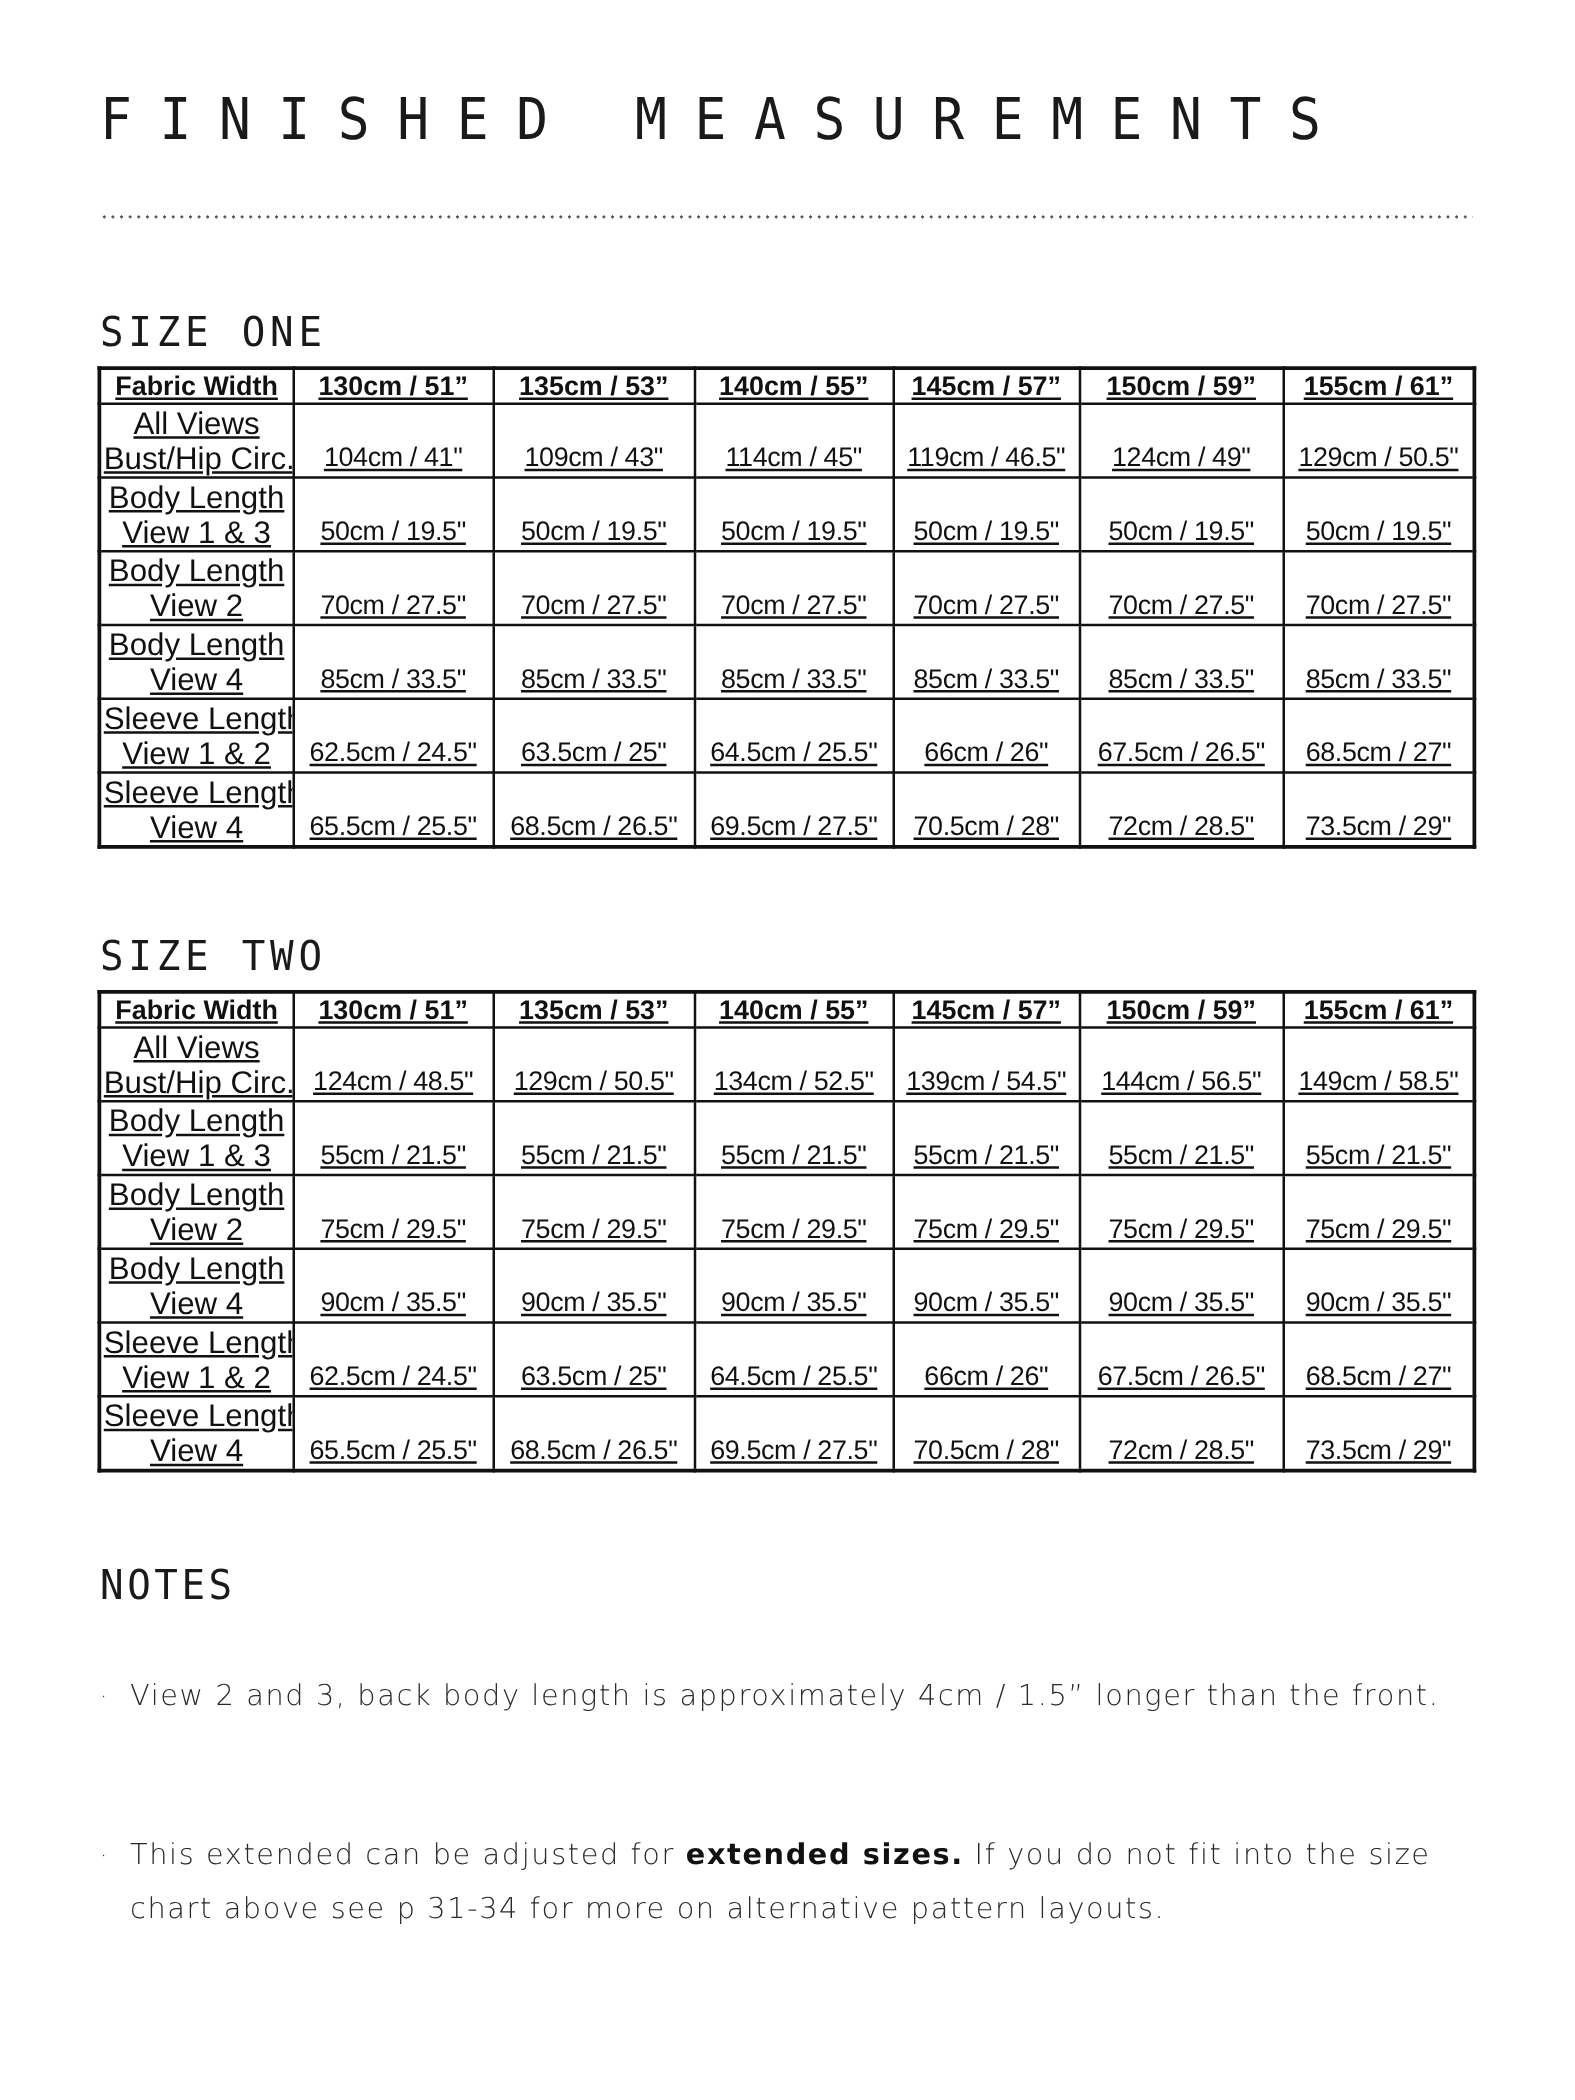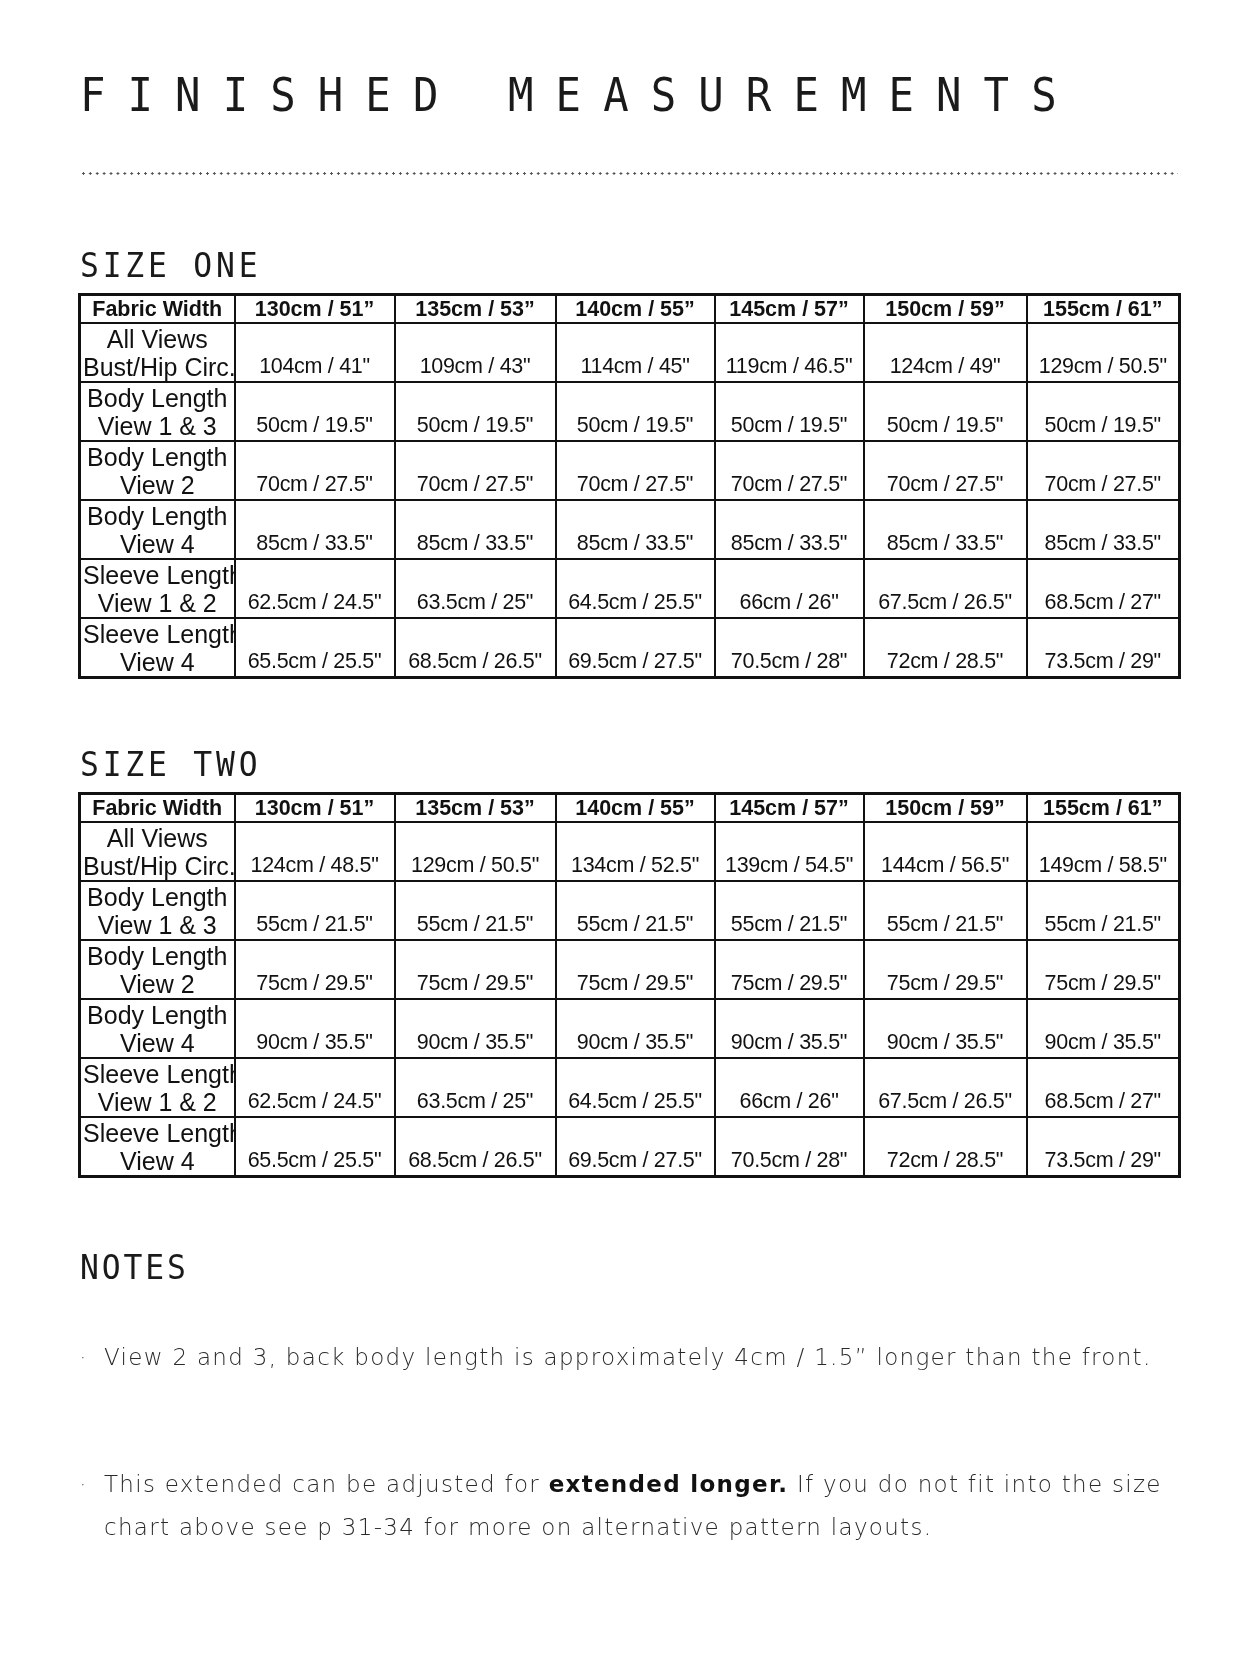--- a/index.html
+++ b/index.html
@@ -19,20 +19,21 @@
     position: absolute; left: 80px;
     font-family: "DejaVu Sans Mono", "Liberation Mono", monospace;
     font-size: 33px; letter-spacing: 4px; margin: 0; font-weight: normal; color: #1a1a1a;
     transform: scaleX(0.95); transform-origin: left top;
   }
   table.measure {
     position: absolute; left: 78px; width: 1100px;
     border-collapse: collapse; table-layout: fixed;
     font-family: "Liberation Sans", sans-serif; color: #111;
     border: 3px solid #111;
+    text-decoration: underline;
   }
   table.measure td, table.measure th {
     border: 2px solid #111; padding: 0 2px; text-align: center; white-space: nowrap; overflow: hidden;
   }
   table.measure th { font-weight: bold; font-size: 21.5px; height: 26px; line-height: 26px; }
   table.measure td.rowlabel { font-size: 25px; line-height: 28px; height: 57px; vertical-align: middle; }
   table.measure td.val { font-size: 21.5px; vertical-align: bottom; line-height: 28px; padding-bottom: 1px; letter-spacing: -0.3px; }
   .notes-title {
     position: absolute; left: 80px; top: 1248px;
     font-family: "DejaVu Sans Mono", "Liberation Mono", monospace;
@@ -252,14 +253,14 @@
 
 <h2 class="notes-title">NOTES</h2>
 
 <div class="note" style="top:1336px;">
   <span class="bullet">·</span>
   <span class="text">View 2 and 3, back body length is approximately 4cm / 1.5” longer than the front.</span>
 </div>
 
 <div class="note" style="top:1463px;">
   <span class="bullet">·</span>
-  <span class="text"><span>This extended can be adjusted for </span><b>extended longer.</b><span> If you do not fit into the size chart above see p 31-34 for more on alternative pattern layouts.</span></span>
+  <span class="text"><span>This extended can be adjusted for </span><b>extended sizes.</b><span> If you do not fit into the size chart above see p 31-34 for more on alternative pattern layouts.</span></span>
 </div>
 
 </body></html>

